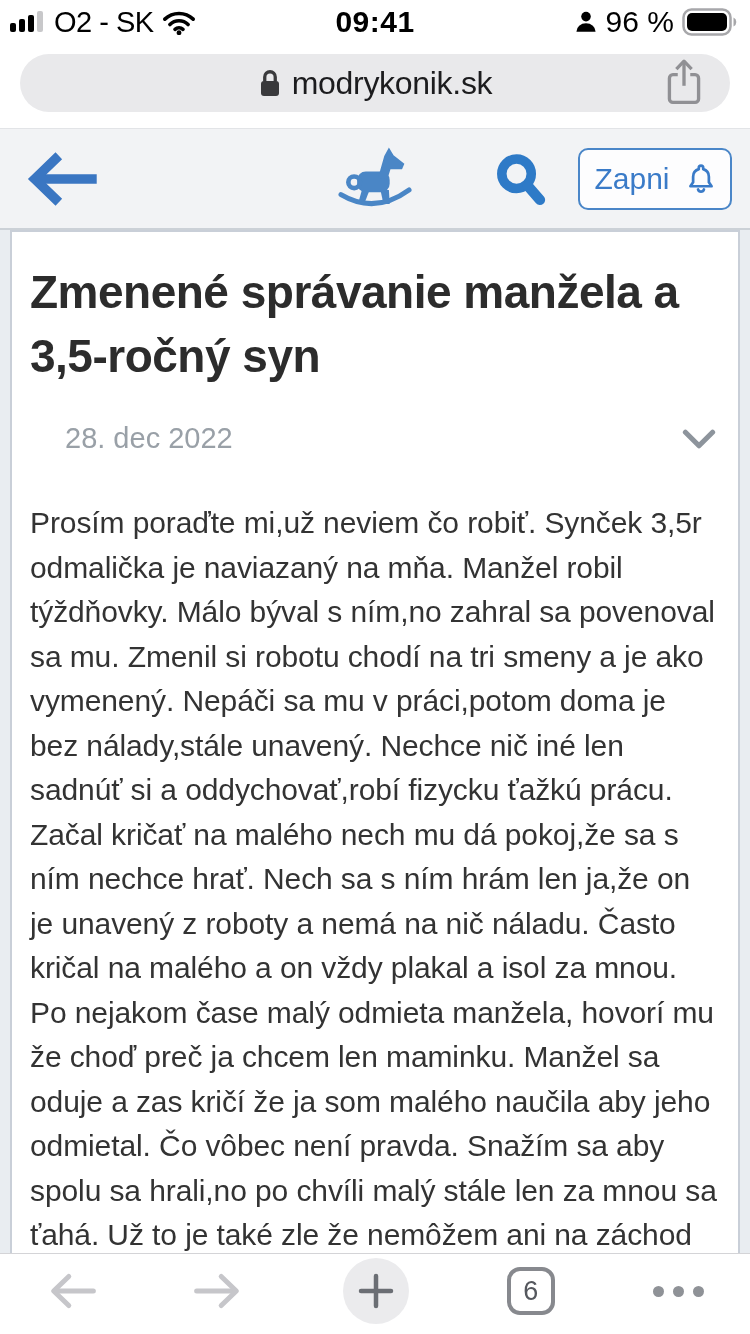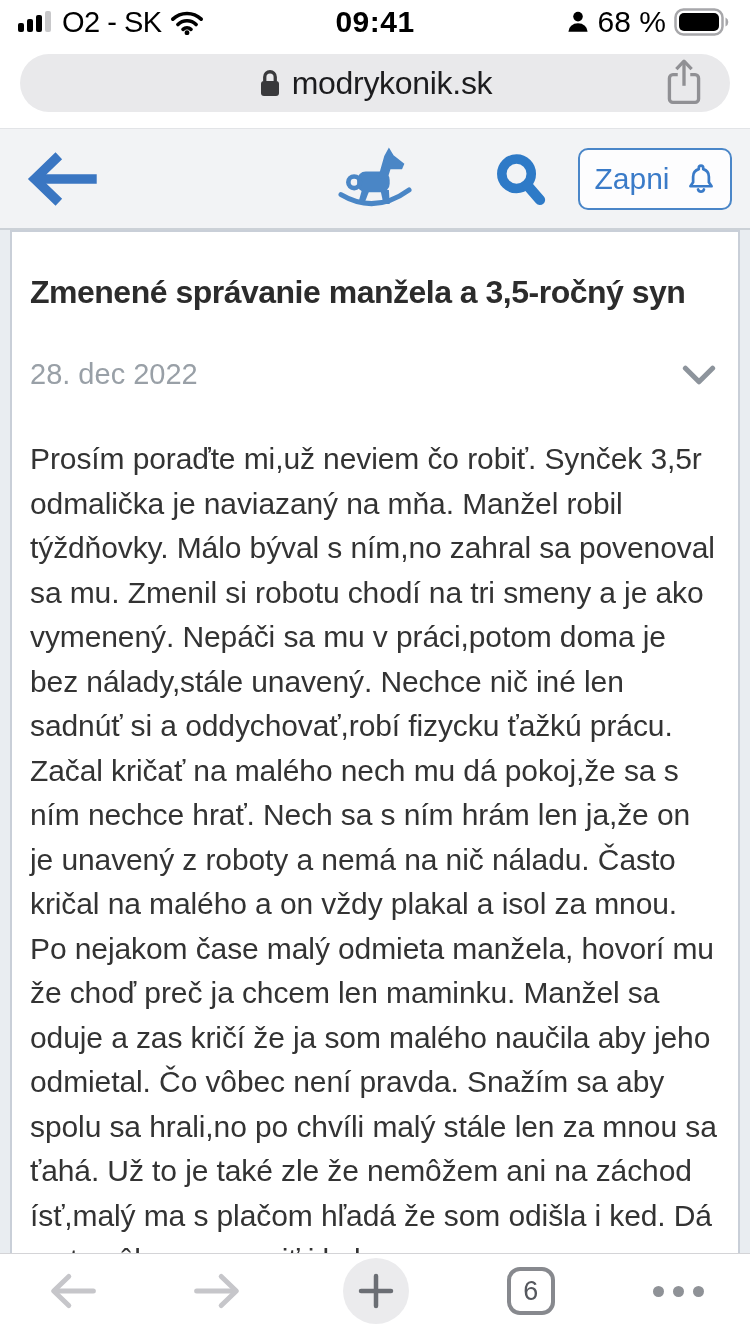--- a/index.html
+++ b/index.html
@@ -8,21 +8,21 @@
     font-family:"Liberation Sans", sans-serif;
     background:#ffffff;
     position:relative;
     color:#333;
   }
 
   
   .status-bar {
     height:44px; background:#fff;
     display:flex; align-items:center; justify-content:space-between;
-    padding:0 18px; position:relative;
+    padding:0 10px; position:relative;
   }
   .sb-left, .sb-right { display:flex; align-items:center; gap:8px; }
   .carrier { font-size:29px; color:#000; letter-spacing:-0.5px; }
   .sb-time {
     position:absolute; left:50%; transform:translateX(-50%);
     font-size:30px; font-weight:700; color:#000; letter-spacing:0.5px;
   }
   .pct { font-size:30px; color:#000; }
   .battery { display:flex; align-items:center; }
 
@@ -70,25 +70,25 @@
 
   
   .page {
     background:#e9edf1; height:1104px; padding:0 10px; overflow:hidden;
   }
   .card {
     background:#fff; border:2px solid #c9cfd8; border-top-width:2px;
     min-height:1104px; padding:26px 18px 0;
   }
   .article-title {
-    font-size:32px; line-height:64px; font-weight:700; color:#2c2c2c;
+    font-size:46px; line-height:64px; font-weight:700; color:#2c2c2c;
     letter-spacing:-0.5px; margin-top:2px;
   }
   .date-row {
-    margin-top:34px; display:flex; align-items:center; justify-content:space-between;
+    margin-top:34px; display:flex; align-items:center; justify-content:space-between;margin-left:35px;
   }
   .article-date { font-size:29px; color:#99a0a7; }
   .expand-btn { background:none; border:none; cursor:pointer; display:flex; padding:4px; }
   .article-body {
     margin-top:46px; font-size:30px; line-height:44.5px; color:#333;
     letter-spacing:-0.1px;
   }
 
   
   .bottom-toolbar {
@@ -137,21 +137,21 @@
 
   <span class="sb-time">09:41</span>
 
   <div class="sb-right">
     <span style="display:flex;">
       <svg width="24" height="24" viewBox="0 0 16 16">
         <circle cx="8" cy="4.4" r="3.2" fill="#000"></circle>
         <path d="M1.6 14.5 a6.4 5.6 0 0 1 12.8 0 z" fill="#000"></path>
       </svg>
     </span>
-    <span class="pct">68 %</span>
+    <span class="pct">96 %</span>
     <span class="battery">
       <svg width="58" height="28" viewBox="0 0 58 28">
         <rect x="1.5" y="1.5" width="47" height="25" rx="8" fill="none" stroke="#a7a7aa" stroke-width="2.5"></rect>
         <rect x="5" y="5" width="40" height="18" rx="5" fill="#000"></rect>
         <path d="M51.5 9.5 a5 5 0 0 1 0 9 z" fill="#a7a7aa"></path>
       </svg>
     </span>
   </div>
 </div>
 

